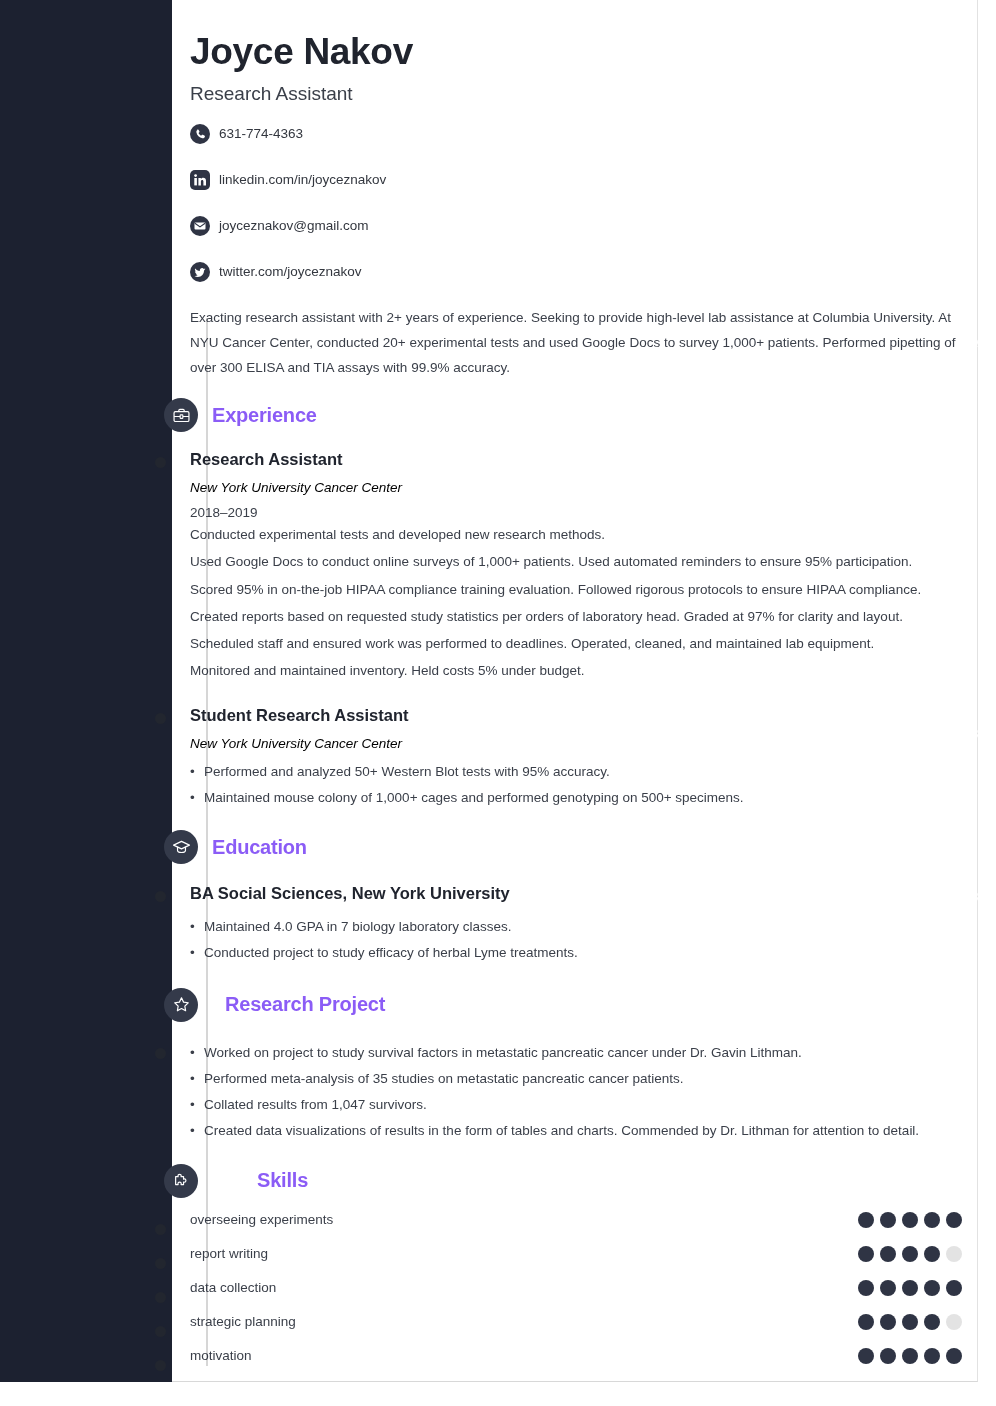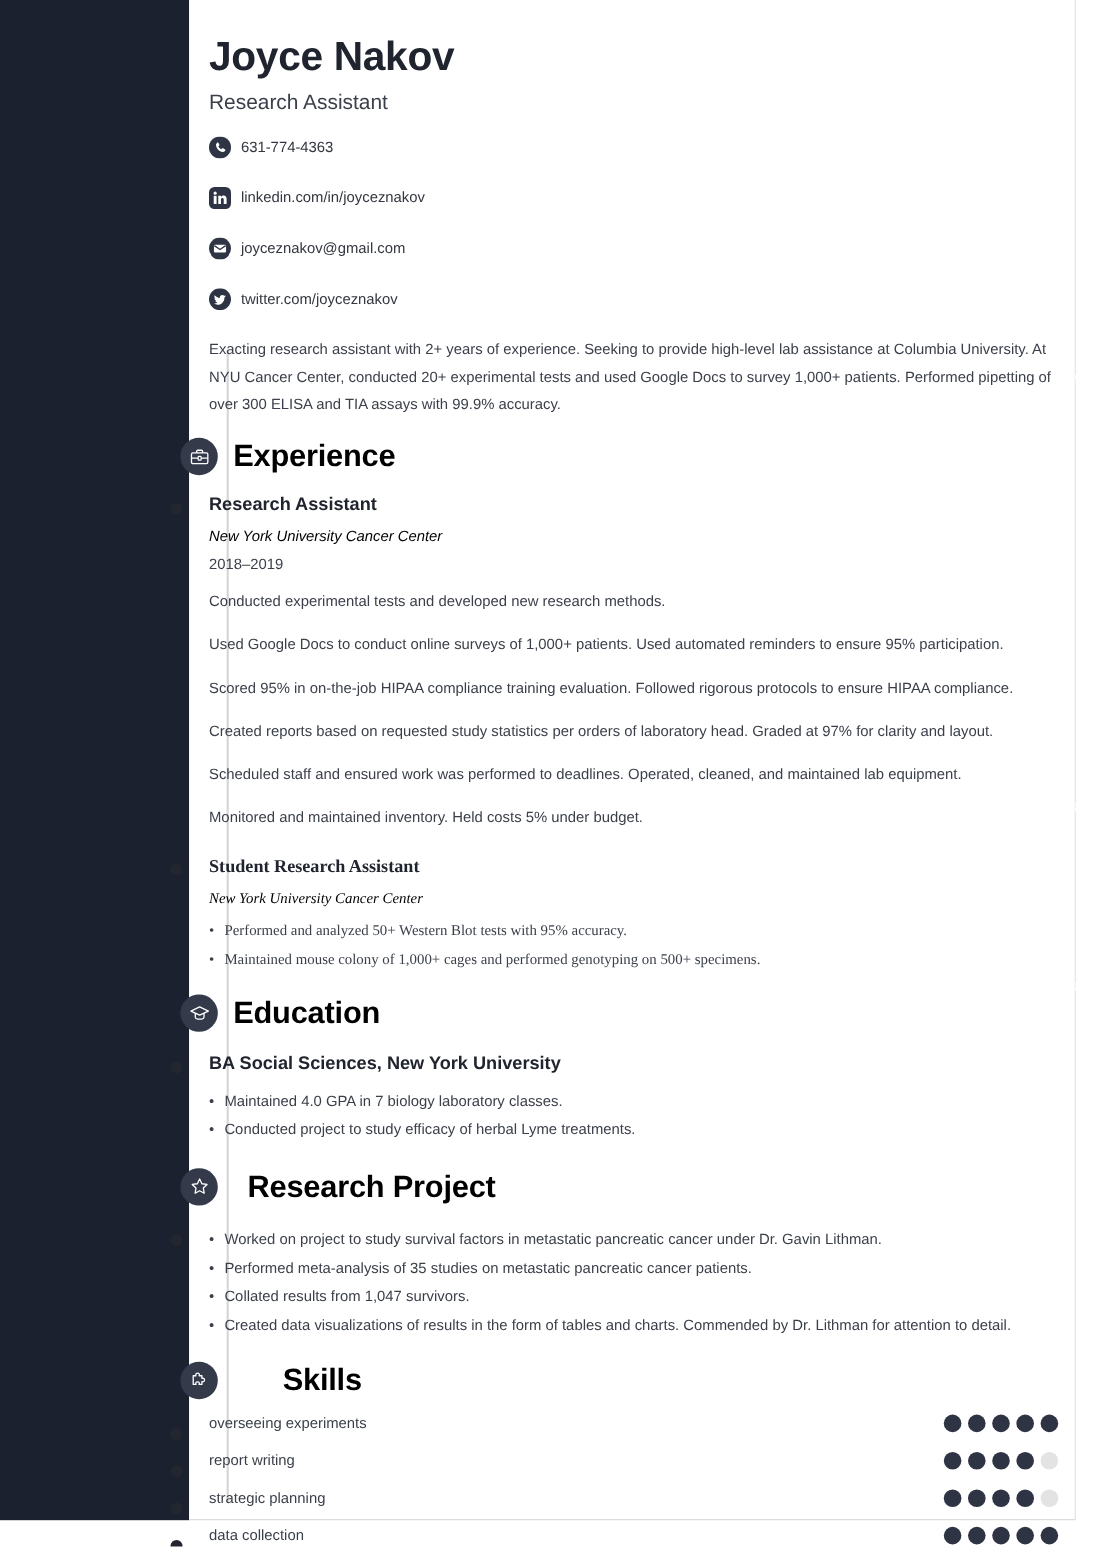--- a/index.html
+++ b/index.html
@@ -125,23 +125,23 @@
     height: 34px;
     flex: 0 0 34px;
     border-radius: 50%;
     background: #343a4a;
     display: flex;
     align-items: center;
     justify-content: center;
     margin-right: 14px;
   }
   .section-title {
-    font-size: 28px;
+    font-size: 20px;
     font-weight: bold;
-    color: #000000;
+    color: #8b5cf6;
     letter-spacing: -0.2px;
   }
 
   
   .entry {
     position: relative;
     margin-top: 16px;
   }
   .entry-dot {
     position: absolute;
@@ -166,21 +166,21 @@
   .entry-dates {
     font-size: 13.5px;
     color: #3a3f49;
     margin-top: 10px;
   }
   .plain-line {
     font-size: 13.5px;
     line-height: 1.87;
     color: #3a3f49;
     width: 768px;
-    margin-top: 14px;
+    margin-top: 2px;
   }
   ul.bullets {
     margin: 8px 0 0 0;
     padding: 0;
     list-style: none;
     width: 768px;
   }
   ul.bullets li {
     position: relative;
     padding-left: 14px;
@@ -327,21 +327,21 @@
       <div class="entry-org">New York University Cancer Center</div>
       <div class="entry-dates">2018–2019</div>
       <div class="plain-line">Conducted experimental tests and developed new research methods.</div>
       <div class="plain-line">Used Google Docs to conduct online surveys of 1,000+ patients. Used automated reminders to ensure 95% participation.</div>
       <div class="plain-line">Scored 95% in on-the-job HIPAA compliance training evaluation. Followed rigorous protocols to ensure HIPAA compliance.</div>
       <div class="plain-line">Created reports based on requested study statistics per orders of laboratory head. Graded at 97% for clarity and layout.</div>
       <div class="plain-line">Scheduled staff and ensured work was performed to deadlines. Operated, cleaned, and maintained lab equipment.</div>
       <div class="plain-line">Monitored and maintained inventory. Held costs 5% under budget.</div>
     </div>
 
-    <div class="entry" style="margin-top:22px;font-family:Liberation Serif, serif;">
+    <div class="entry" style="margin-top:22px;">
       <span class="entry-dot"></span>
       <div class="entry-title">Student Research Assistant</div>
       <div class="entry-org">New York University Cancer Center</div>
       <ul class="bullets">
         <li>Performed and analyzed 50+ Western Blot tests with 95% accuracy.</li>
         <li>Maintained mouse colony of 1,000+ cages and performed genotyping on 500+ specimens.</li>
       </ul>
     </div>
 
     <div class="section-head" style="margin-top:20px;">
@@ -412,39 +412,39 @@
           <span class="sdot"></span>
           <span class="sdot"></span>
           <span class="sdot"></span>
           <span class="sdot"></span>
           <span class="sdot off"></span>
         </span>
       </div>
 
       <div class="skill-row">
         <span class="entry-dot"></span>
+        <span class="skill-name">data collection</span>
+        <span class="skill-dots">
+          <span class="sdot"></span>
+          <span class="sdot"></span>
+          <span class="sdot"></span>
+          <span class="sdot"></span>
+          <span class="sdot"></span>
+        </span>
+      </div>
+
+      <div class="skill-row">
+        <span class="entry-dot"></span>
         <span class="skill-name">strategic planning</span>
         <span class="skill-dots">
           <span class="sdot"></span>
           <span class="sdot"></span>
           <span class="sdot"></span>
           <span class="sdot"></span>
           <span class="sdot off"></span>
-        </span>
-      </div>
-
-      <div class="skill-row">
-        <span class="entry-dot"></span>
-        <span class="skill-name">data collection</span>
-        <span class="skill-dots">
-          <span class="sdot"></span>
-          <span class="sdot"></span>
-          <span class="sdot"></span>
-          <span class="sdot"></span>
-          <span class="sdot"></span>
         </span>
       </div>
 
       <div class="skill-row">
         <span class="entry-dot"></span>
         <span class="skill-name">motivation</span>
         <span class="skill-dots">
           <span class="sdot"></span>
           <span class="sdot"></span>
           <span class="sdot"></span>

